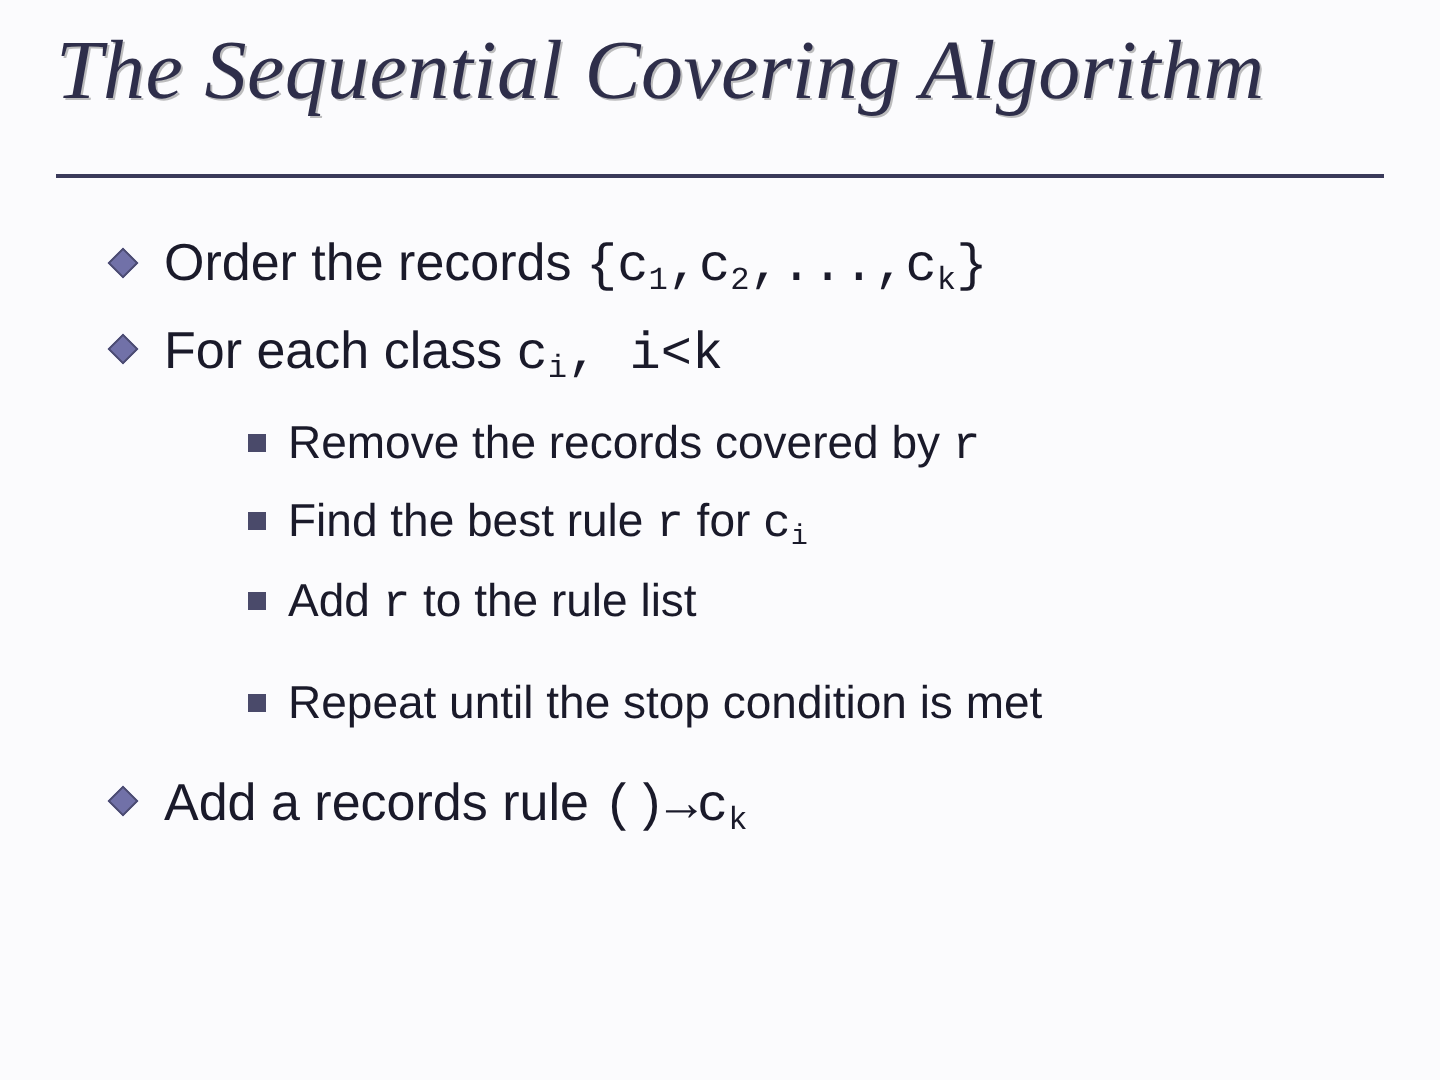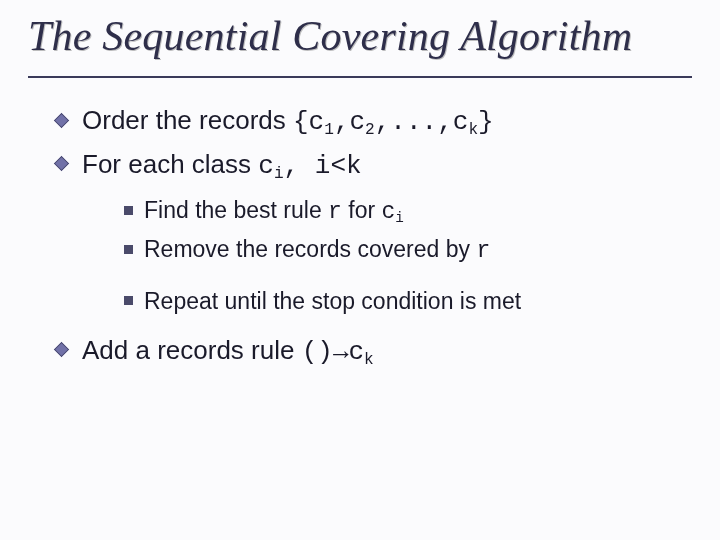--- a/index.html
+++ b/index.html
@@ -19,21 +19,21 @@
     padding: 14px 28px 24px 28px;
   }
   .title {
     font-family: "Times New Roman", Times, serif;
     font-style: italic;
     font-weight: 400;
     font-size: 42px;
     line-height: 1.05;
     color: #2e2e4a;
     text-shadow: 1px 1px 0 rgba(0,0,0,0.25);
-    margin: 0 0 18px 0;
+    margin: 0 0 29px 0;
     letter-spacing: 0.2px;
   }
   .hr {
     border: none;
     border-top: 2px solid #3a3a5a;
     margin: 6px 0 24px 0;
   }
   ul.level1 {
     list-style: none;
     margin: 0;
@@ -104,24 +104,27 @@
 
     <li>
       <span>Order the records </span><span class="code"><span>{c</span><span class="sub">1</span><span>,c</span><span class="sub">2</span><span>,...,c</span><span class="sub">k</span><span>}</span></span>
     </li>
 
     <li>
       <span>For each class </span><span class="code"><span>c</span><span class="sub">i</span><span>, </span><span>i&lt;k</span></span>
 
       <ul class="level2">
         <li>
+          <span>Remove the records covered by </span><span class="code">r</span>
+        </li>
+        <li>
           <span>Find the best rule </span><span class="code">r</span><span> for </span><span class="code"><span>c</span><span class="sub">i</span></span>
         </li>
         <li>
-          <span>Remove the records covered by </span><span class="code">r</span>
+          <span>Add </span><span class="code">r</span><span> to the rule list</span>
         </li>
         <li class="gap" style="padding: 0px; margin: 0px; height: 12px; list-style: none; position: static;"></li>
         <li>
           <span>Repeat until the stop condition is met</span>
         </li>
       </ul>
     </li>
 
     <li>
       <span>Add a records rule </span><span class="code"><span>()</span><span>→</span><span>c</span><span class="sub">k</span></span>

